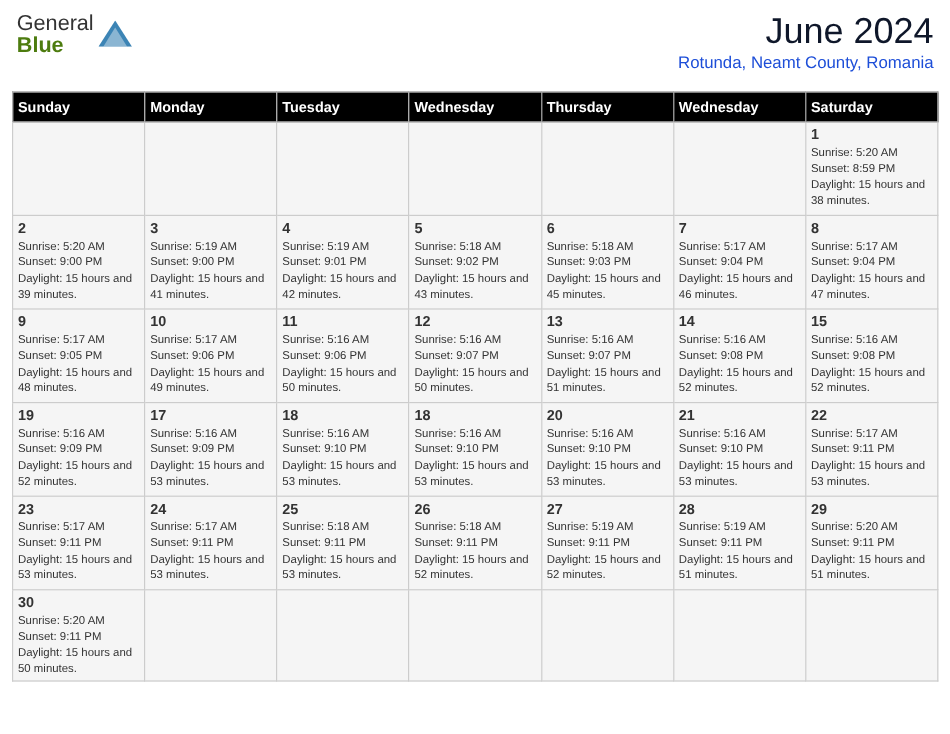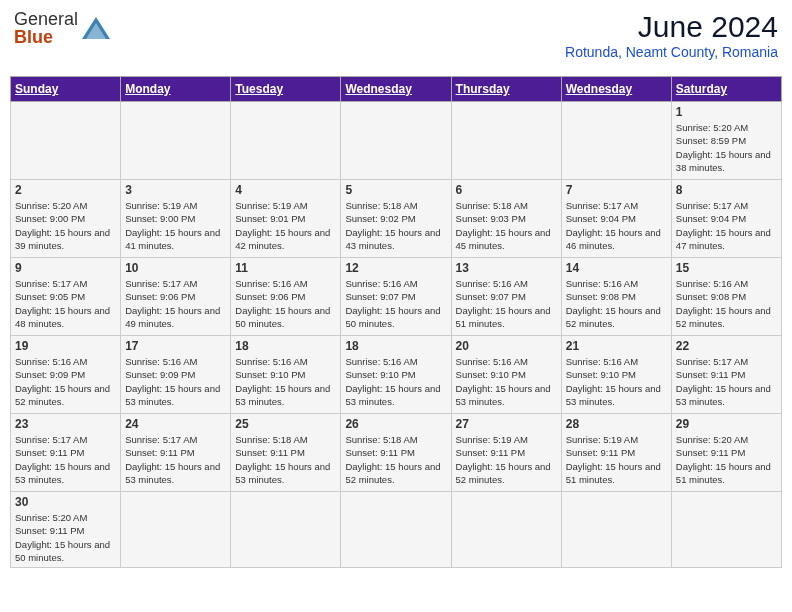--- a/index.html
+++ b/index.html
@@ -21,21 +21,21 @@
       display: flex;
       align-items: center;
       gap: 2px;
     }
     .logo-text {
       font-size: 18px;
       color: #333;
       line-height: 1;
     }
     .logo-text span.general { font-weight: normal; }
-    .logo-text span.blue { color: #c2410c; font-weight: bold; }
+    .logo-text span.blue { color: #4d7c0f; font-weight: bold; }
     .logo-icon {
       width: 28px;
       height: 22px;
       margin-left: 2px;
     }
     .title-block {
       text-align: right;
     }
     .month-title {
       font-size: 30px;
@@ -45,28 +45,27 @@
     .subtitle {
       font-size: 14px;
       color: #1d4ed8;
     }
     .calendar {
       width: 100%;
       border-collapse: collapse;
       table-layout: fixed;
     }
     .calendar th {
-      background-color: #4c1d95;
+      background-color: #000000;
       color: #fff;
       font-size: 12px;
       font-weight: bold;
       padding: 5px 4px;
       text-align: left;
       border: 1px solid #aaa;
-      text-decoration: underline;
     }
     .calendar td {
       vertical-align: top;
       border: 1px solid #ccc;
       padding: 3px 4px;
       font-size: 10px;
       color: #333;
       background: #f5f5f5;
       height: 78px;
       width: 14.28%;

